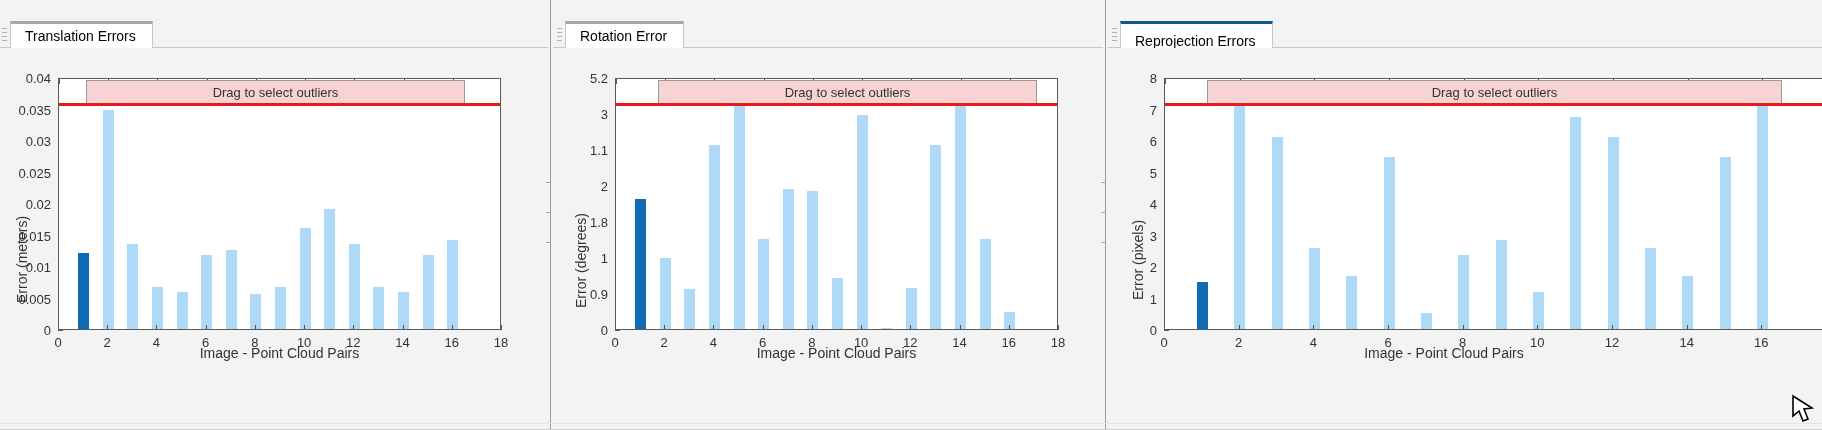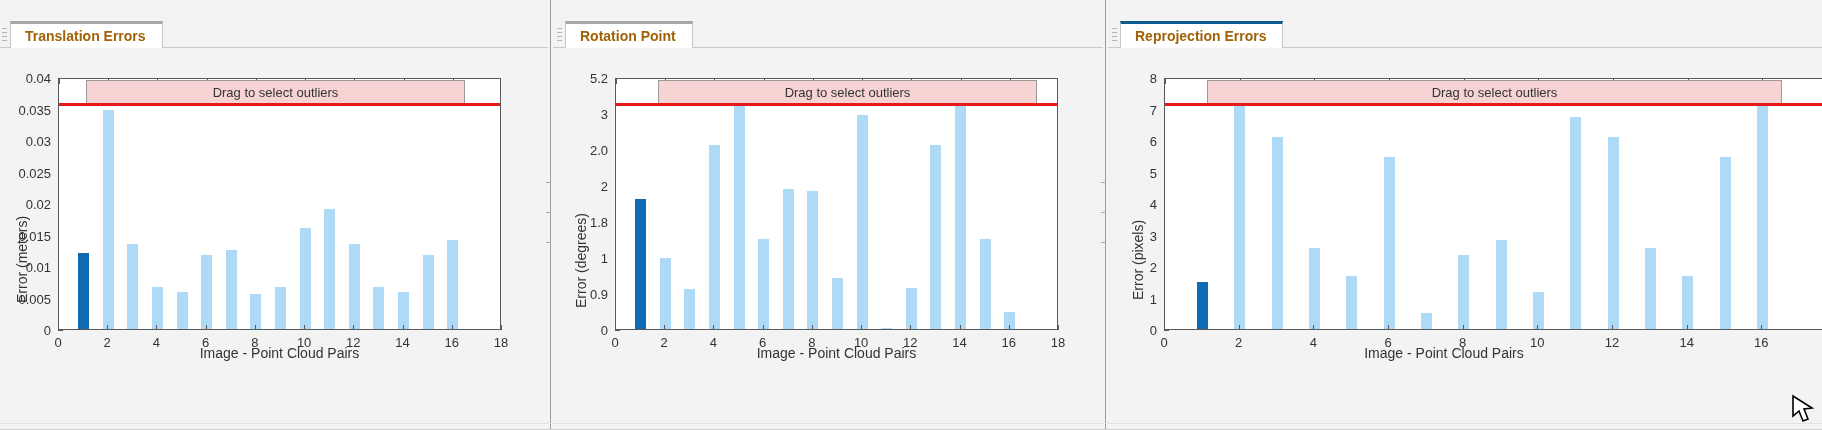--- a/index.html
+++ b/index.html
@@ -45,22 +45,22 @@
   }
   .panel-tab {
     position: absolute; top: 0; height: 27px;
     background: #ffffff;
     border: 1px solid #c8c8c8; border-bottom: none;
     padding: 0 16px 0 14px;
     display: flex; align-items: center; box-sizing: border-box;
     white-space: nowrap;
   }
   .panel-tab.inactive { border-top: 3px solid #a6a6a6; }
-  .panel-tab.active   { border-top: 3px solid #0d5a8f; }
-  .panel-tab .label { font-size: 14px; color: #a16207; line-height: 1; font-weight: bold; }
+  .panel-tab.active   { border-top: 3px solid #0d5a8f; align-items: flex-end; }
+  .panel-tab .label { font-size: 14px; color: #000000; line-height: 1; }
   .tabstrip-rule {
     position: absolute; bottom: 0; height: 1px; background: #c8c8c8;
   }
 
   
   .panel {
     position: absolute; top: 48px; height: 382px;
     background: #f3f3f3;
     box-sizing: border-box;
   }
@@ -256,38 +256,38 @@
 
   <div class="panel-tabstrip" style="left:553px; width:550px;">
     <div class="tabstrip-rule" style="left:0px; width:550px;"></div>
     <div class="grip-v" style="left:4px; top:7px;">
       <i></i>
         <i></i>
         <i></i>
         <i></i>
     </div>
     <div class="panel-tab inactive" style="left:12px;">
-      <span class="label">Rotation Point</span>
+      <span class="label">Rotation Error</span>
     </div>
   </div>
 
   <div class="panel" style="left:553px; width:550px;">
     <div class="ylabel" style="left:20px; top:260px;">Error (degrees)</div>
     <div id="chart-2-yticks">
         <div class="ytick" style="top: 282px; right: 495px; width: 60px;">0</div>
         <div class="tickmark-y" style="position: absolute; left: 62px; top: 282px;"></div>
         <div class="ytick" style="top: 246px; right: 495px; width: 60px;">0.9</div>
         <div class="tickmark-y" style="position: absolute; left: 62px; top: 246px;"></div>
         <div class="ytick" style="top: 210px; right: 495px; width: 60px;">1</div>
         <div class="tickmark-y" style="position: absolute; left: 62px; top: 210px;"></div>
         <div class="ytick" style="top: 174px; right: 495px; width: 60px;">1.8</div>
         <div class="tickmark-y" style="position: absolute; left: 62px; top: 174px;"></div>
         <div class="ytick" style="top: 138px; right: 495px; width: 60px;">2</div>
         <div class="tickmark-y" style="position: absolute; left: 62px; top: 138px;"></div>
-        <div class="ytick" style="top: 102px; right: 495px; width: 60px;">2.0</div>
+        <div class="ytick" style="top: 102px; right: 495px; width: 60px;">1.1</div>
         <div class="tickmark-y" style="position: absolute; left: 62px; top: 102px;"></div>
         <div class="ytick" style="top: 66px; right: 495px; width: 60px;">3</div>
         <div class="tickmark-y" style="position: absolute; left: 62px; top: 66px;"></div>
         <div class="ytick" style="top: 30px; right: 495px; width: 60px;">5.2</div>
         <div class="tickmark-y" style="position: absolute; left: 62px; top: 30px;"></div>
       </div>
     <div class="plotbox" style="left:62px; top:30px; width:443px; height:252px;">
       <div id="chart-2-bars" style="position:absolute; inset:0;">
           <div class="bar selected" style="left: 19.1111px; width: 11px; height: 129.6px;"></div>
           <div class="bar" style="left: 43.7222px; width: 11px; height: 70.56px;"></div>

